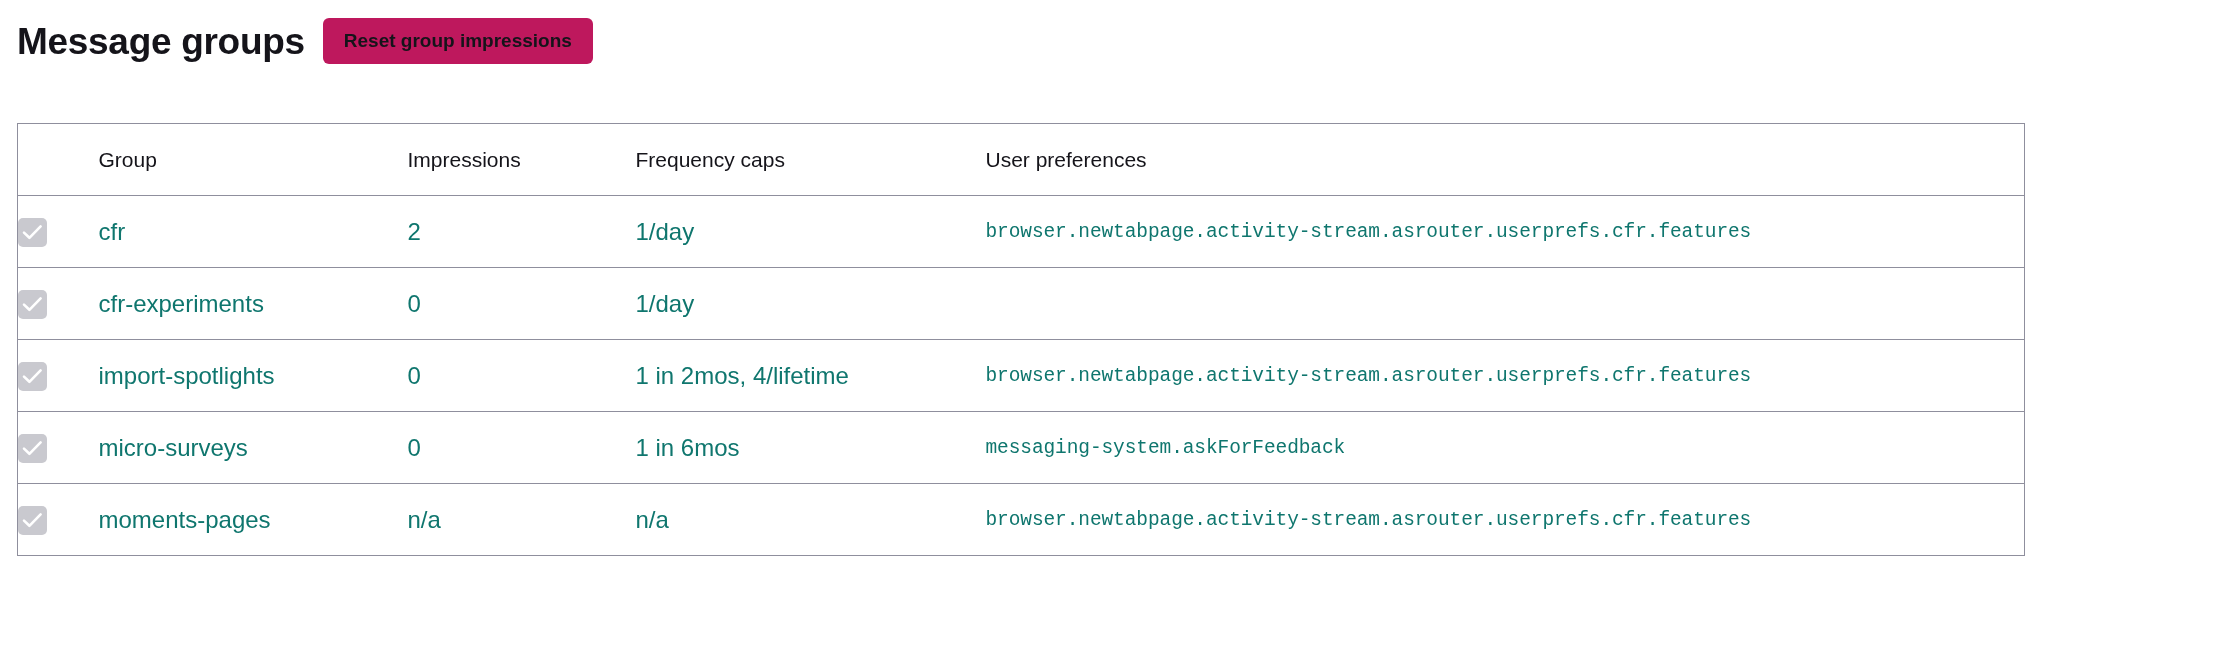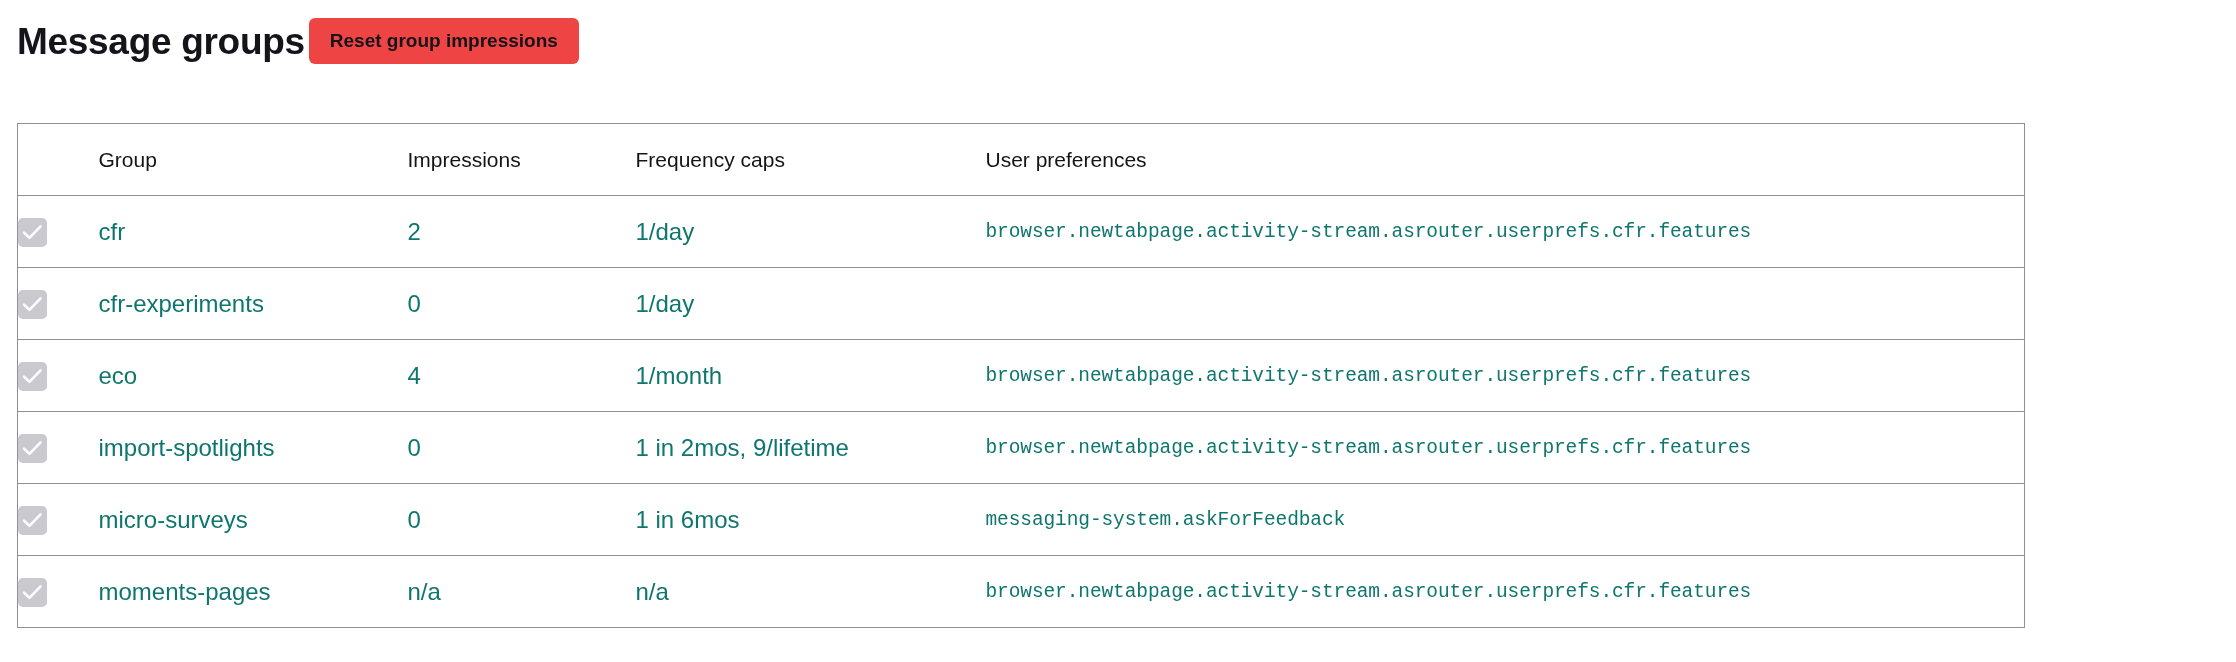--- a/index.html
+++ b/index.html
@@ -21,38 +21,38 @@
     box-sizing: border-box;
   }
 
   
   .header-row {
     position: absolute;
     left: 17px;
     top: 12px;
     display: flex;
     align-items: center;
-    gap: 4px;
+    gap: 18px;
     height: 58px;
   }
   .page-title {
     font-size: 37px;
     font-weight: 700;
     letter-spacing: -0.3px;
     line-height: 1;
     color: #15141a;
     white-space: nowrap;
     margin: 0;
   }
   .reset-button {
     font-family: "Liberation Sans", sans-serif;
     font-size: 19px;
     font-weight: 700;
     color: #15141a;
-    background: #ef4444;
+    background: #be185d;
     border: none;
     border-radius: 6px;
     padding: 12px 21px;
     line-height: 1.15;
     cursor: pointer;
     white-space: nowrap;
   }
 
   
   .table-wrap {
@@ -167,32 +167,23 @@
                 </svg></span></td>
             <td class="cell c-name">cfr-experiments</td>
             <td class="cell">0</td>
             <td class="cell">1/day</td>
             <td class="cell pref-cell"></td>
           </tr>
           <tr>
             <td class="cell c-checkbox"><span class="checkbox"><svg width="21" height="19" viewBox="0 0 21 19" xmlns="http://www.w3.org/2000/svg">
                   <path d="M2 9.6 L7.4 14.8 L18.6 3.4" fill="none" stroke="#ffffff" stroke-width="2.6" stroke-linecap="round" stroke-linejoin="round"></path>
                 </svg></span></td>
-            <td class="cell c-name">eco</td>
-            <td class="cell">4</td>
-            <td class="cell">1/month</td>
-            <td class="cell pref-cell">browser.newtabpage.activity-stream.asrouter.userprefs.cfr.features</td>
-          </tr>
-          <tr>
-            <td class="cell c-checkbox"><span class="checkbox"><svg width="21" height="19" viewBox="0 0 21 19" xmlns="http://www.w3.org/2000/svg">
-                  <path d="M2 9.6 L7.4 14.8 L18.6 3.4" fill="none" stroke="#ffffff" stroke-width="2.6" stroke-linecap="round" stroke-linejoin="round"></path>
-                </svg></span></td>
             <td class="cell c-name">import-spotlights</td>
             <td class="cell">0</td>
-            <td class="cell">1 in 2mos, 9/lifetime</td>
+            <td class="cell">1 in 2mos, 4/lifetime</td>
             <td class="cell pref-cell">browser.newtabpage.activity-stream.asrouter.userprefs.cfr.features</td>
           </tr>
           <tr>
             <td class="cell c-checkbox"><span class="checkbox"><svg width="21" height="19" viewBox="0 0 21 19" xmlns="http://www.w3.org/2000/svg">
                   <path d="M2 9.6 L7.4 14.8 L18.6 3.4" fill="none" stroke="#ffffff" stroke-width="2.6" stroke-linecap="round" stroke-linejoin="round"></path>
                 </svg></span></td>
             <td class="cell c-name">micro-surveys</td>
             <td class="cell">0</td>
             <td class="cell">1 in 6mos</td>
             <td class="cell pref-cell">messaging-system.askForFeedback</td>

